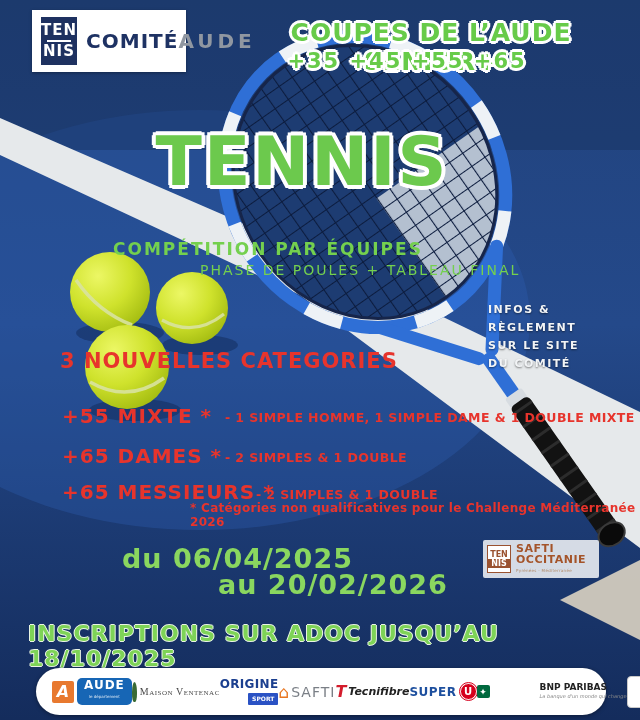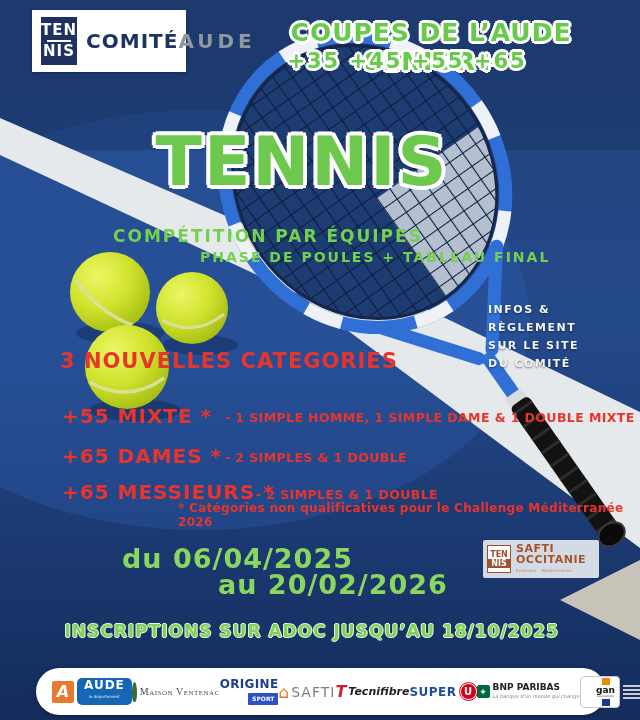--- a/index.html
+++ b/index.html
@@ -9,54 +9,54 @@
     -webkit-font-smoothing:antialiased;
   }
   .scene{position:absolute;inset:0;display:block;}
   .abs{position:absolute;}
 
   
   .ow4{text-shadow:4px 0 0 #fff,-4px 0 0 #fff,0 4px 0 #fff,0 -4px 0 #fff,3px 3px 0 #fff,-3px 3px 0 #fff,3px -3px 0 #fff,-3px -3px 0 #fff;}
   .ow3{text-shadow:3px 0 0 #fff,-3px 0 0 #fff,0 3px 0 #fff,0 -3px 0 #fff,2px 2px 0 #fff,-2px 2px 0 #fff,2px -2px 0 #fff,-2px -2px 0 #fff;}
   .ow1{text-shadow:1px 0 0 #eaf5e4,-1px 0 0 #eaf5e4,0 1px 0 #eaf5e4,0 -1px 0 #eaf5e4;}
 
-  .green{color:#74d04e;}
+  .green{color:#74d04e;margin-top:13px;}
   .red{color:#e7342c;}
 
   
   .comite-card{left:32px;top:10px;width:154px;height:62px;background:#fff;display:flex;align-items:center;gap:9px;padding:0 0 0 9px;box-sizing:border-box;box-shadow:0 1px 3px rgba(0,0,0,.35);}
   .logo-square{width:44px;height:48px;background:#1e3160;color:#fff;display:flex;flex-direction:column;align-items:center;justify-content:center;font-weight:bold;font-size:15px;line-height:15px;letter-spacing:1px;}
   .logo-square .bar{width:24px;height:2px;background:#fff;margin:2px 0;}
   .org-name{display:flex;flex-direction:row;line-height:19px;font-weight:bold;font-size:20px;}
   .org-name .l1{color:#1e3263;letter-spacing:1px;}
   .org-name .l2{color:#9097a1;letter-spacing:4px;}
 
   .event-title{left:222px;top:18px;width:418px;text-align:center;font-size:25px;font-weight:bold;letter-spacing:1px;color:#67cb49;}
   .age-groups{left:207px;top:49px;width:400px;text-align:center;font-size:21px;font-weight:bold;letter-spacing:2px;color:#67cb49;}
   .main-title{left:130px;top:122px;width:344px;text-align:center;font-size:68px;font-weight:bold;letter-spacing:2px;color:#6cc94d;}
   .subtitle-teams{left:113px;top:226px;font-size:17px;font-weight:bold;letter-spacing:2px;}
-  .subtitle-format{left:200px;top:249px;font-size:14px;font-weight:bold;letter-spacing:2px;}
+  .subtitle-format{left:200px;top:249px;font-size:14px;font-weight:normal;letter-spacing:2px;}
 
   .info-box{left:488px;top:301px;width:124px;color:#f2f4f6;font-weight:bold;font-size:11px;letter-spacing:1.5px;line-height:18px;text-shadow:0 1px 2px rgba(0,0,0,.5);}
 
   .cat-heading{left:60px;top:349px;font-size:21px;font-weight:bold;letter-spacing:1px;}
   .cat-name{font-size:20px;font-weight:bold;letter-spacing:1px;}
   .cat-detail{font-size:12.5px;font-weight:bold;letter-spacing:.4px;}
-  .footnote{left:178px;top:501px;font-size:12px;font-weight:bold;letter-spacing:.3px;}
+  .footnote{left:190px;top:501px;font-size:12px;font-weight:bold;letter-spacing:.3px;}
 
   .date-line{font-size:27px;font-weight:bold;letter-spacing:1px;color:#8ad75f;}
 
   
   .ligue-card{left:483px;top:540px;width:116px;height:38px;background:rgba(255,255,255,.82);display:flex;align-items:center;gap:5px;padding:0 4px;box-sizing:border-box;border-radius:2px;}
   .ligue-square{width:22px;height:26px;border:1px solid #9a5230;display:flex;flex-direction:column;align-items:center;justify-content:center;font-size:8px;font-weight:bold;line-height:9px;color:#9a5230;background:#fff;}
   .ligue-square .nis{background:#9a5230;color:#fff;width:100%;text-align:center;}
   .ligue-name{line-height:11px;font-weight:bold;font-size:11px;color:#a4542a;letter-spacing:.5px;}
   .ligue-sub{font-size:4px;color:#b08968;letter-spacing:.3px;font-weight:normal;}
 
-  .registration{left:39px;top:621px;width:520px;text-align:right;font-size:17px;font-weight:bold;letter-spacing:1px;color:#7ed357;}
+  .registration{left:28px;top:621px;width:520px;text-align:left;font-size:22px;font-weight:bold;letter-spacing:1px;color:#7ed357;}
 
   
   .sponsors-bar{left:36px;top:668px;width:570px;height:47px;background:#fff;border-radius:24px;display:flex;align-items:center;justify-content:space-between;padding:0 16px;box-sizing:border-box;box-shadow:0 1px 4px rgba(0,0,0,.4);}
   .sp{display:flex;align-items:center;gap:3px;white-space:nowrap;}
   .aude-mark{width:22px;height:22px;background:#e8792f;color:#fff;font-weight:bold;font-style:italic;font-size:16px;display:flex;align-items:center;justify-content:center;border-radius:2px;}
   .aude-pill{background:#1766b5;color:#fff;border-radius:5px;padding:2px 7px 3px;display:flex;flex-direction:column;align-items:center;line-height:11px;}
   .aude-pill .nm{font-size:12px;font-weight:bold;letter-spacing:1px;}
   .aude-pill .sb{font-size:4px;opacity:.85;}
   .cypress{width:5px;height:20px;background:#3a6b35;border-radius:50% 50% 40% 40%;}
   .ventenac{font-family:"Liberation Serif","DejaVu Serif",serif;font-variant:small-caps;font-size:10px;color:#4a4a4a;letter-spacing:.5px;}
@@ -67,21 +67,21 @@
   .safti .house{color:#e87722;font-size:17px;line-height:14px;}
   .safti .nm{font-size:14px;color:#7a7f86;letter-spacing:1px;}
   .tecni{display:flex;align-items:center;gap:2px;}
   .tecni .t{color:#d41c2c;font-size:16px;font-weight:bold;font-style:italic;}
   .tecni .nm{font-size:11px;font-weight:bold;font-style:italic;color:#222;}
   .superu{display:flex;align-items:center;gap:3px;}
   .superu .nm{font-size:12px;font-weight:bold;color:#1d4f9e;letter-spacing:.5px;}
   .superu .u{width:15px;height:15px;background:#d6001c;color:#fff;font-size:10px;font-weight:bold;border-radius:50%;display:flex;align-items:center;justify-content:center;border:1.5px solid #fff;outline:1px solid #d6001c;}
   .bnp{display:flex;align-items:center;gap:3px;}
   .bnp .star{width:13px;height:13px;background:#00693e;border-radius:2px;color:#fff;font-size:9px;display:flex;align-items:center;justify-content:center;}
-  .bnp .tx{display:flex;flex-direction:column;line-height:9px;}
+  .bnp .tx{display:flex;flex-direction:column;line-height:9px;margin-left:47px;}
   .bnp .nm{font-size:9px;font-weight:bold;color:#222;}
   .bnp .tg{font-size:5px;color:#8a8a8a;font-style:italic;}
   .gan{display:flex;align-items:center;gap:3px;}
   .gan-sq{width:26px;height:30px;background:#fff;border:1px solid #c9c9c9;border-radius:4px;display:flex;flex-direction:column;align-items:center;justify-content:center;gap:1px;padding-left:12px;}
   .gan-sq .o{width:8px;height:7px;background:#f08a00;}
   .gan-sq .b{width:8px;height:7px;background:#1a3a8c;}
   .gan-sq .nm{font-size:9px;font-weight:bold;color:#111;line-height:8px;}
   .gan-sq .sb{font-size:3px;color:#555;line-height:3px;}
   .gan-lines{display:flex;flex-direction:column;gap:2px;}
   .gan-lines i{display:block;width:34px;height:2px;background:#c9ccd2;}

